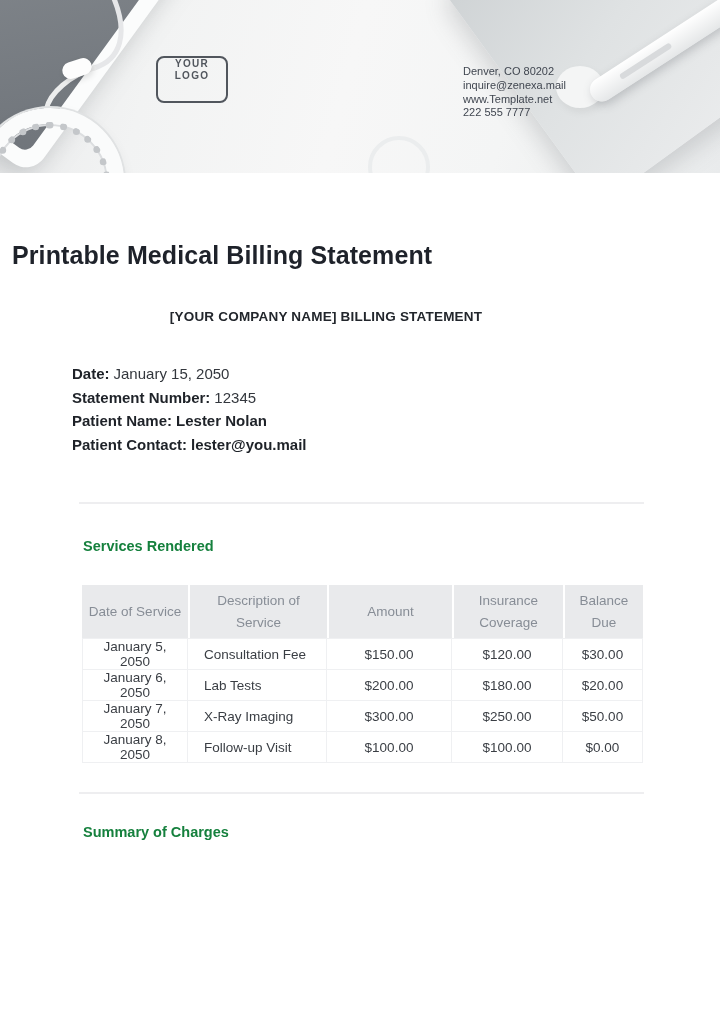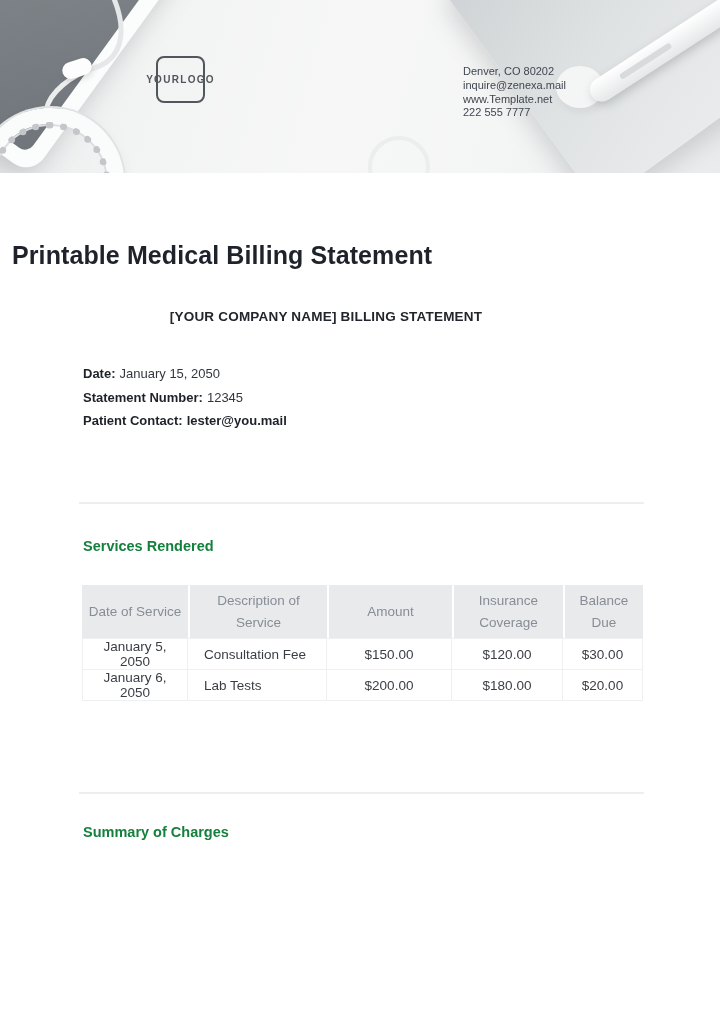--- a/index.html
+++ b/index.html
@@ -63,40 +63,40 @@
     background:#d8dadc; border-radius:3px;
   }
   .ph-ring2 {
     position:absolute; left:368px; top:136px; width:62px; height:62px;
     border-radius:50%; border:4px solid #ebedee;
   }
   .cable-svg { position:absolute; left:0; top:0; }
 
   
   .logo-box {
-    position:absolute; left:156px; top:56px; width:49px; height:47px;
+    position:absolute; left:156px; top:56px; width:72px; height:47px;
     border:2px solid #51565d; border-radius:8px;
-    display:flex; align-items:center; justify-content:center;
+    display:flex; flex-direction:column; align-items:center; justify-content:flex-start;
     color:#51565d; font-size:10px; font-weight:700; letter-spacing:1.3px; line-height:12px;
   }
   .contact-block {
     position:absolute; left:463px; top:65px;
     font-size:11px; line-height:13.8px; color:#404650;
   }
 
   
   .doc-title {
     position:absolute; left:12px; top:241px; width:720px; text-align:left;
     font-size:25px; font-weight:700; color:#1e222a; letter-spacing:0.1px;
   }
   .doc-subtitle {
     position:absolute; left:0; top:309px; width:652px; text-align:center;
     font-size:13.5px; font-weight:700; color:#22262c; letter-spacing:0.2px;
   }
-  .info-block { position:absolute; left:83px; top:362px; font-size:13px; }
+  .info-block { position:absolute; left:72px; top:362px; font-size:15px; }
   .info-line { height:23.5px; line-height:23.5px; color:#33373d; }
   .info-line .lbl { font-weight:700; color:#1e2228; margin-right:4px; }
   .info-line .val-bold { font-weight:700; color:#1e2228; }
 
   .divider { position:absolute; left:79px; width:565px; height:2px; background:#eeeef0; }
   .divider-1 { top:502px; }
   .divider-2 { top:792px; }
 
   .section-heading {
     position:absolute; left:83px; font-size:14.5px; font-weight:700; color:#15803d;
@@ -160,20 +160,23 @@
 <div class="doc-subtitle">[YOUR COMPANY NAME] BILLING STATEMENT</div>
 
 <div class="info-block">
   <div class="info-line">
     <span class="lbl">Date:</span><span>January 15, 2050</span>
   </div>
   <div class="info-line">
     <span class="lbl">Statement Number:</span><span>12345</span>
   </div>
   <div class="info-line">
+    <span class="lbl">Patient Name:</span><span class="val-bold">Lester Nolan</span>
+  </div>
+  <div class="info-line">
     <span class="lbl">Patient Contact:</span><span class="val-bold">lester@you.mail</span>
   </div>
 </div>
 
 <div class="divider divider-1"></div>
 
 <div class="section-heading services-heading">Services Rendered</div>
 
 <table class="services-table">
   <colgroup>
@@ -200,18 +203,32 @@
       <td>$120.00</td>
       <td>$30.00</td>
     </tr>
     <tr>
       <td>January 6, 2050</td>
       <td class="cell-desc">Lab Tests</td>
       <td>$200.00</td>
       <td>$180.00</td>
       <td>$20.00</td>
     </tr>
+    <tr>
+      <td>January 7, 2050</td>
+      <td class="cell-desc">X-Ray Imaging</td>
+      <td>$300.00</td>
+      <td>$250.00</td>
+      <td>$50.00</td>
+    </tr>
+    <tr>
+      <td>January 8, 2050</td>
+      <td class="cell-desc">Follow-up Visit</td>
+      <td>$100.00</td>
+      <td>$100.00</td>
+      <td>$0.00</td>
+    </tr>
   </tbody>
 </table>
 
 <div class="divider divider-2"></div>
 
 <div class="section-heading summary-heading">Summary of Charges</div>
 
 </body></html>

